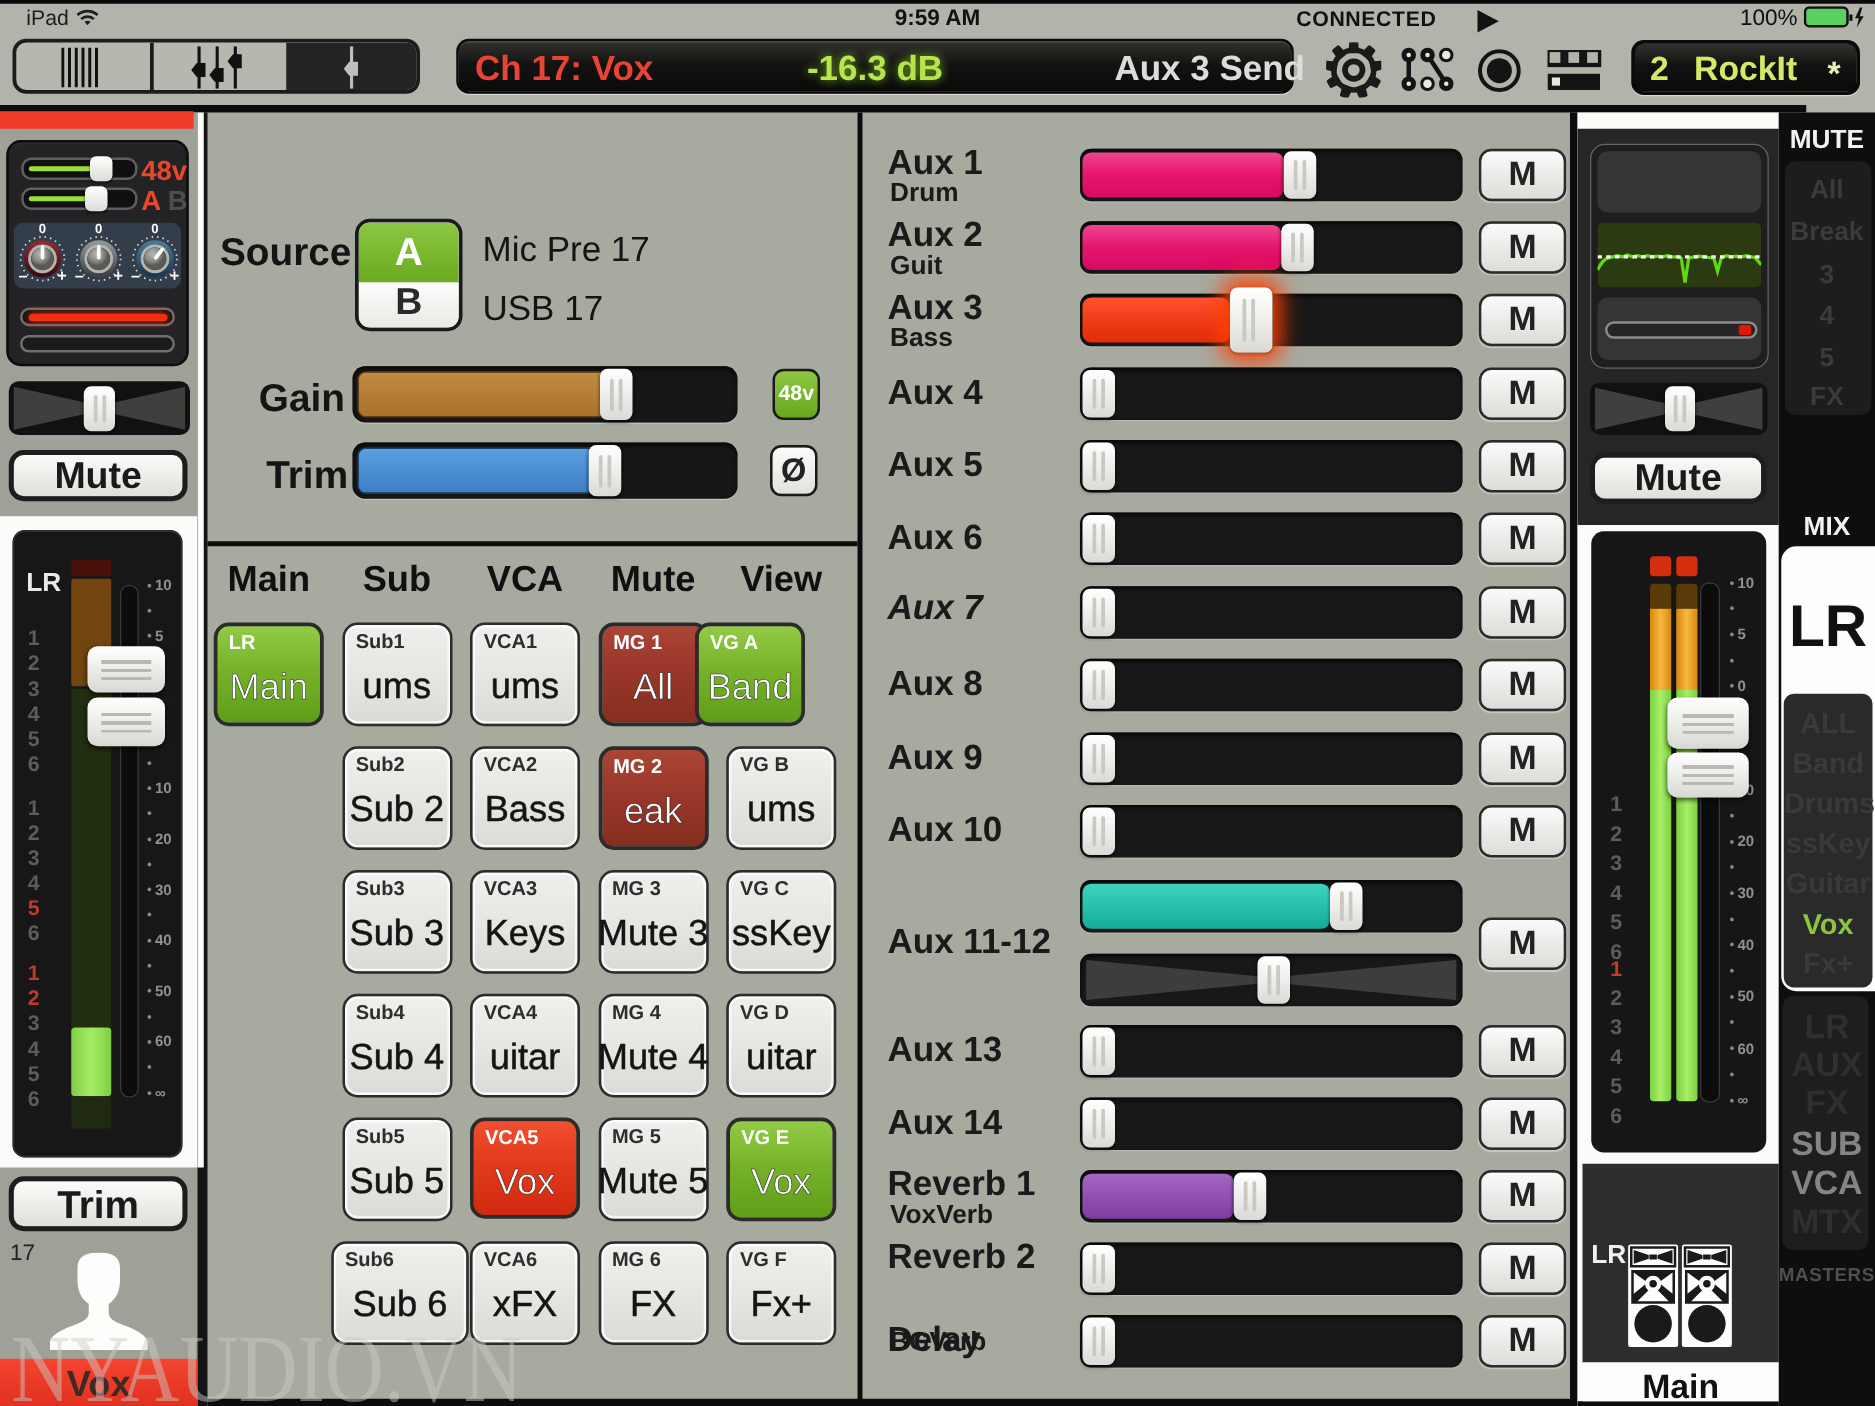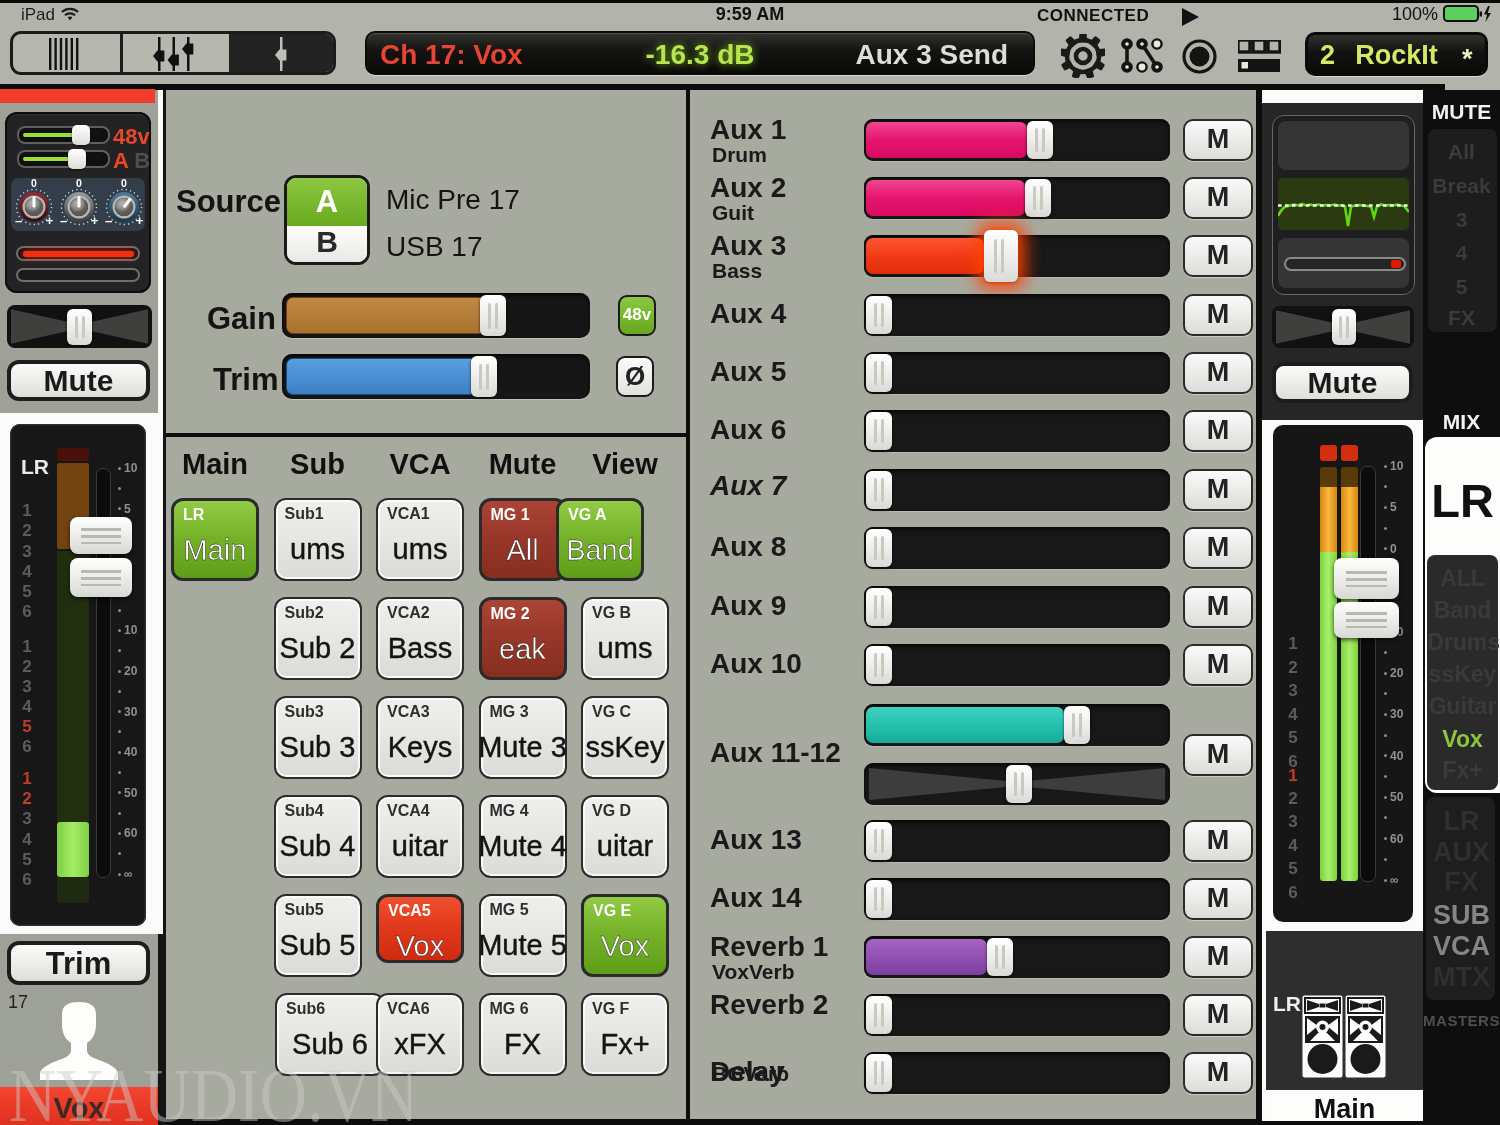--- a/index.html
+++ b/index.html
@@ -79,21 +79,21 @@
     <rect x="41" y="0" width="2.5" height="34" fill="#111"></rect>
     <path d="M36 12 l4.4,-5.6 h7 v11.2 h-7 Z" fill="#111"></path>
   </svg>
 <svg class="abs" style="left:272px;top:37px;" width="24" height="34" viewBox="0 0 24 34">
     <rect x="8" y="0" width="2.5" height="34" fill="#c0c0ba"></rect>
     <path d="M3 18 l4.4,-5.6 h7 v11.2 h-7 Z" fill="#c0c0ba"></path>
   </svg>
 <div class="abs" style="left:365px;top:31px;width:670px;height:44px;border-radius:10px;box-sizing:border-box;background:linear-gradient(180deg,#32322f 0%,#131311 45%,#0a0a09 100%);border:2px solid #0a0a0a;box-shadow:0 1px 0 rgba(255,255,255,.5), inset 0 1px 0 rgba(255,255,255,.15);"></div>
 <div class="abs bold" style="left:380px;top:39px;font-size:28px;color:#e84436;">Ch 17: Vox</div>
 <div class="abs bold" style="left:600px;top:39px;width:200px;text-align:center;font-size:28px;color:#b8e44e;text-shadow:0 0 8px rgba(150,220,40,.8);">-16.3 dB</div>
-<div class="abs bold" style="left:808px;top:39px;width:200px;text-align:right;font-size:28px;color:#dcdcda;">Aux 3 Send</div>
+<div class="abs bold" style="left:844px;top:39px;width:200px;text-align:right;font-size:28px;color:#dcdcda;">Aux 3 Send</div>
 <svg class="abs" style="left:1061px;top:34px;" width="44" height="44" viewBox="-22 -22 44 44">
     <polygon points="-2.99,-14.70 -2.33,-22.18 2.33,-22.18 2.99,-14.70" fill="#1a1a1a" stroke="#1a1a1a" stroke-width="2.5" stroke-linejoin="round"></polygon>
     <polygon points="7.16,-13.18 12.47,-18.49 16.04,-15.49 11.74,-9.34" fill="#1a1a1a" stroke="#1a1a1a" stroke-width="2.5" stroke-linejoin="round"></polygon>
     <polygon points="13.96,-5.50 21.44,-6.15 22.25,-1.56 14.99,0.39" fill="#1a1a1a" stroke="#1a1a1a" stroke-width="2.5" stroke-linejoin="round"></polygon>
     <polygon points="14.22,4.76 20.37,9.07 18.04,13.11 11.23,9.94" fill="#1a1a1a" stroke="#1a1a1a" stroke-width="2.5" stroke-linejoin="round"></polygon>
     <polygon points="7.84,12.79 9.78,20.04 5.39,21.64 2.22,14.84" fill="#1a1a1a" stroke="#1a1a1a" stroke-width="2.5" stroke-linejoin="round"></polygon>
     <polygon points="-2.22,14.84 -5.39,21.64 -9.78,20.04 -7.84,12.79" fill="#1a1a1a" stroke="#1a1a1a" stroke-width="2.5" stroke-linejoin="round"></polygon>
     <polygon points="-11.23,9.94 -18.04,13.11 -20.37,9.07 -14.22,4.76" fill="#1a1a1a" stroke="#1a1a1a" stroke-width="2.5" stroke-linejoin="round"></polygon>
     <polygon points="-14.99,0.39 -22.25,-1.56 -21.44,-6.15 -13.96,-5.50" fill="#1a1a1a" stroke="#1a1a1a" stroke-width="2.5" stroke-linejoin="round"></polygon>
     <polygon points="-11.74,-9.34 -16.04,-15.49 -12.47,-18.49 -7.16,-13.18" fill="#1a1a1a" stroke="#1a1a1a" stroke-width="2.5" stroke-linejoin="round"></polygon>
@@ -377,33 +377,33 @@
     <div class="gbtx">Mute 4</div>
   </div>
 <div class="abs btnlight" style="left:581px;top:795px;width:88px;height:83px;">
     <div class="gbtl">VG D</div>
     <div class="gbtx">uitar</div>
   </div>
 <div class="abs btnlight" style="left:273.5px;top:894px;width:88px;height:83px;">
     <div class="gbtl">Sub5</div>
     <div class="gbtx">Sub 5</div>
   </div>
-<div class="abs btnred" style="left:376px;top:894px;width:88px;height:69px;">
+<div class="abs btnred" style="left:376px;top:894px;width:88px;height:81px;">
     <div class="gbtl wt">VCA5</div>
     <div class="gbtx wt">Vox</div>
   </div>
 <div class="abs btnlight" style="left:478.5px;top:894px;width:88px;height:83px;">
     <div class="gbtl">MG 5</div>
     <div class="gbtx">Mute 5</div>
   </div>
 <div class="abs btngreen" style="left:581px;top:894px;width:88px;height:83px;">
     <div class="gbtl wt">VG E</div>
     <div class="gbtx wt">Vox</div>
   </div>
-<div class="abs btnlight" style="left:275px;top:993px;width:110px;height:83px;">
+<div class="abs btnlight" style="left:265px;top:993px;width:110px;height:83px;">
     <div class="gbtl">Sub6</div>
     <div class="gbtx">Sub 6</div>
   </div>
 <div class="abs btnlight" style="left:376px;top:993px;width:88px;height:83px;">
     <div class="gbtl">VCA6</div>
     <div class="gbtx">xFX</div>
   </div>
 <div class="abs btnlight" style="left:478.5px;top:993px;width:88px;height:83px;">
     <div class="gbtl">MG 6</div>
     <div class="gbtx">FX</div>

